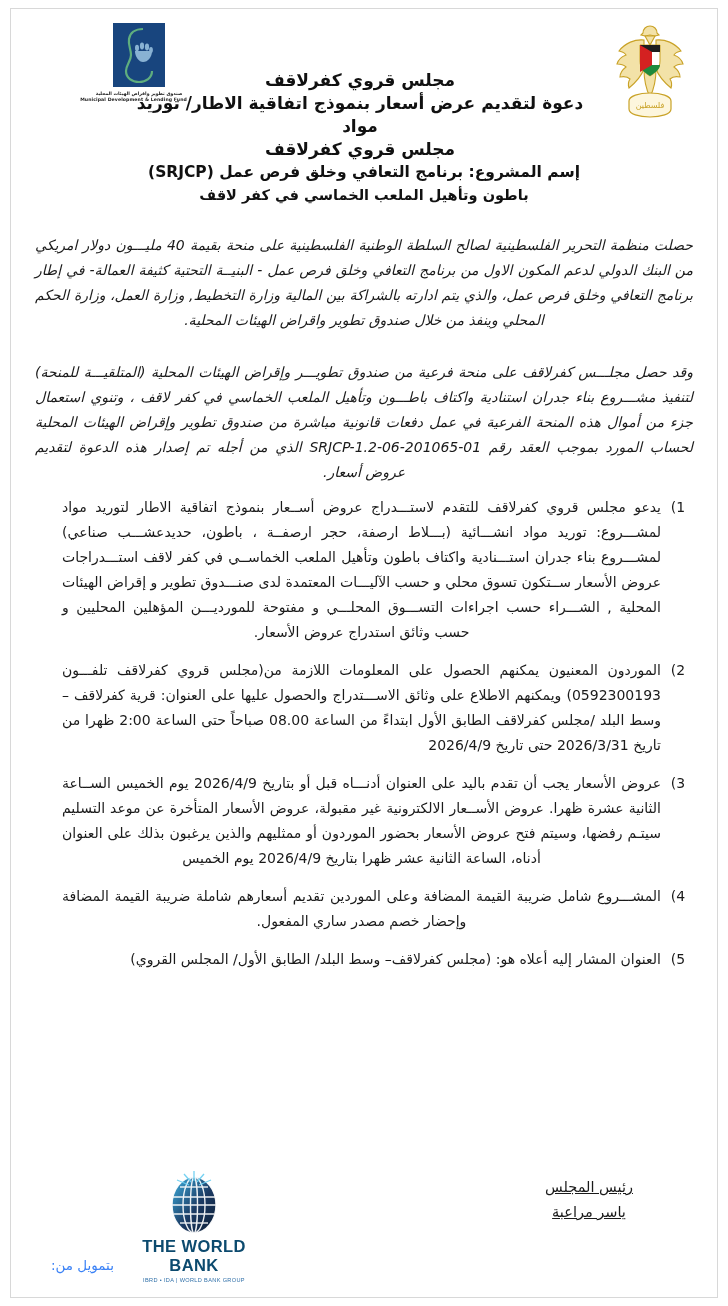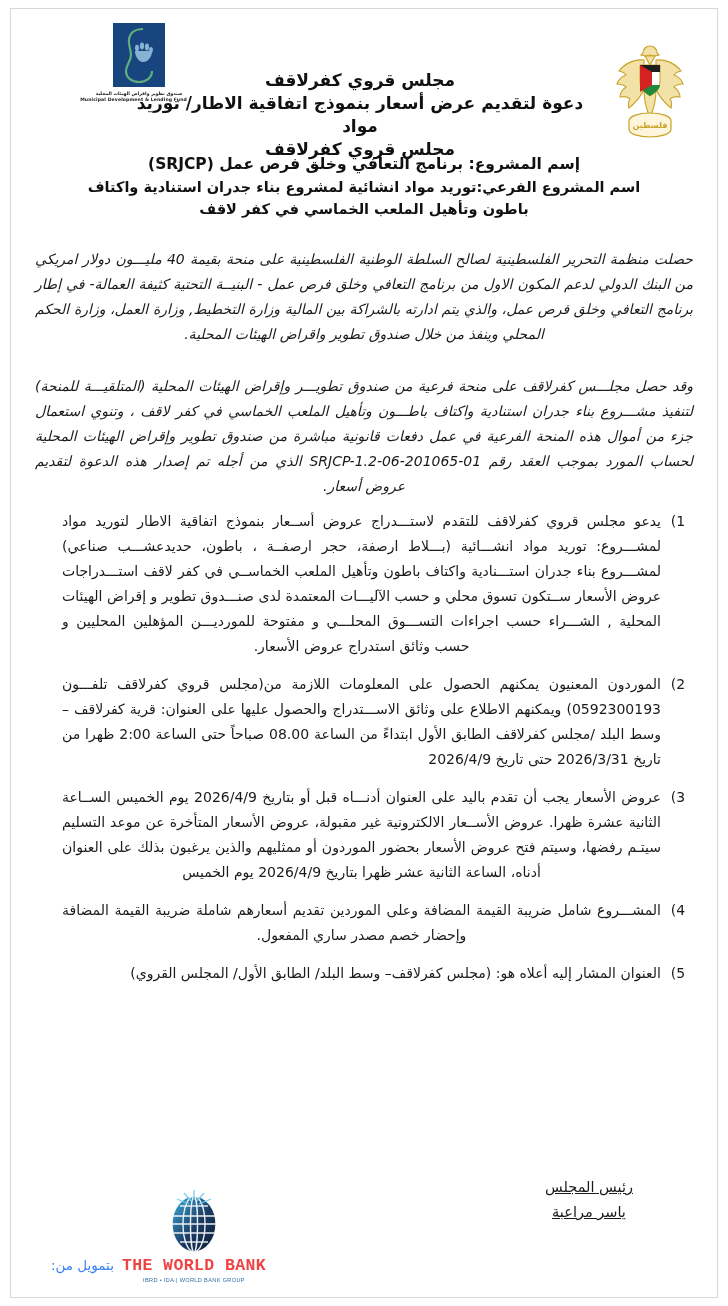--- a/index.html
+++ b/index.html
@@ -64,45 +64,44 @@
     font-weight: bold;
     letter-spacing: .1px;
     white-space: nowrap;
     transform: scaleX(1.0);
   }
   .mdlf-caption-ar { margin-top: 4px; }
 
   .logo-emblem {
     position: absolute;
     left: 2px;
-    top: 20px;
+    top: 0;
     width: 78px;
     height: 104px;
-    font-weight: bold;
   }
 
   .title-block {
     position: absolute;
     left: 96px;
     right: 104px;
     top: 48px;
     text-align: center;
   }
   .title-line {
     font-size: 17px;
     font-weight: bold;
     color: #111;
     line-height: 23px;
     letter-spacing: -0.2px;
   }
 
   
   .project-block {
     text-align: center;
-    margin-top: 4px;
+    margin-top: 12px;
   }
   .project-line {
     font-size: 15.5px;
     font-weight: bold;
     color: #111;
     line-height: 23px;
   }
   .project-line.sub {
     font-size: 14.5px;
     line-height: 22px;
@@ -181,23 +180,23 @@
     position: absolute;
     left: 86px;
     bottom: 4px;
     width: 150px;
     text-align: center;
   }
   .wb-globe { width: 64px; height: 72px; margin: 0 auto; display: block; }
   .wb-name {
     font-size: 16.5px;
     font-weight: bold;
-    color: #ef4444;
+    color: #0c4a6e;
     letter-spacing: .4px;
-    font-family: Liberation Mono, monospace;
+    font-family: Liberation Sans, sans-serif;
     direction: ltr;
     margin-top: -2px;
   }
   .wb-sub {
     font-size: 5.6px;
     color: #2f6fa8;
     letter-spacing: .35px;
     font-family: "Liberation Sans", sans-serif;
     direction: ltr;
     margin-top: 2px;
@@ -262,21 +261,20 @@
 
       <div class="title-block">
         <div class="title-line">مجلس قروي كفرلاقف</div>
         <div class="title-line">دعوة لتقديم عرض أسعار بنموذج اتفاقية الاطار/ توريد مواد</div>
         <div class="title-line">مجلس قروي كفرلاقف</div>
       </div>
     </div>
 
     <div class="project-block">
       <div class="project-line">إسم المشروع: برنامج التعافي وخلق فرص عمل (SRJCP)</div>
-      <div class="project-line sub">اسم المشروع الفرعي:توريد مواد انشائية لمشروع بناء جدران استنادية واكتاف</div>
       <div class="project-line sub">باطون وتأهيل الملعب الخماسي في كفر لاقف</div>
     </div>
 
     <div class="para">حصلت منظمة التحرير الفلسطينية لصالح السلطة الوطنية الفلسطينية على منحة بقيمة 40 مليـــون دولار امريكي  من البنك الدولي لدعم المكون الاول من برنامج التعافي وخلق فرص عمل - البنيــة التحتية  كثيفة العمالة- في إطار برنامج التعافي وخلق فرص عمل، والذي يتم ادارته بالشراكة بين المالية  وزارة التخطيط, وزارة العمل، وزارة الحكم المحلي وينفذ من خلال صندوق تطوير واقراض الهيئات المحلية.</div>
     <div class="para">وقد حصل مجلـــس كفرلاقف على منحة فرعية من صندوق تطويـــر وإقراض الهيئات المحلية (المتلقيـــة للمنحة) لتنفيذ  مشـــروع بناء جدران استنادية واكتاف باطـــون وتأهيل الملعب الخماسي في كفر لاقف ، وتنوي استعمال جزء من أموال هذه المنحة الفرعية في عمل دفعات قانونية مباشرة من صندوق تطوير وإقراض الهيئات المحلية لحساب المورد بموجب العقد رقم SRJCP-1.2-06-201065-01   الذي من أجله تم إصدار هذه الدعوة لتقديم عروض أسعار.</div>
 
     <div class="items">
 
       <div class="item">
         <div class="item-num">1)</div>

